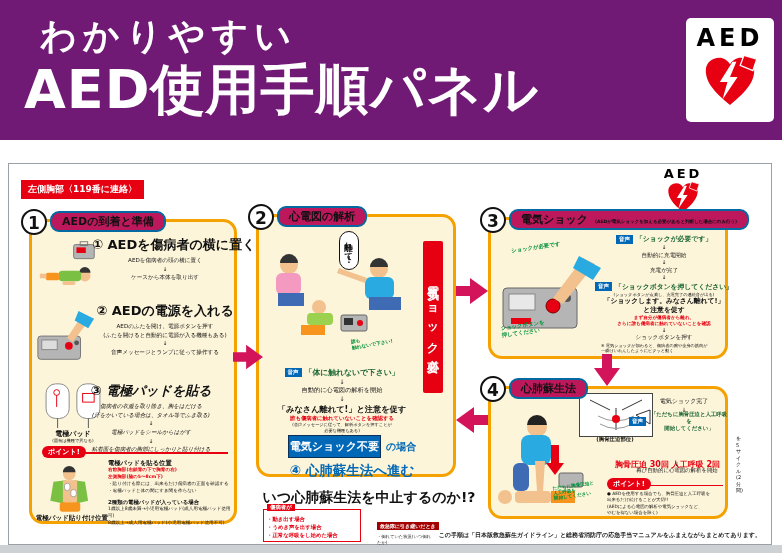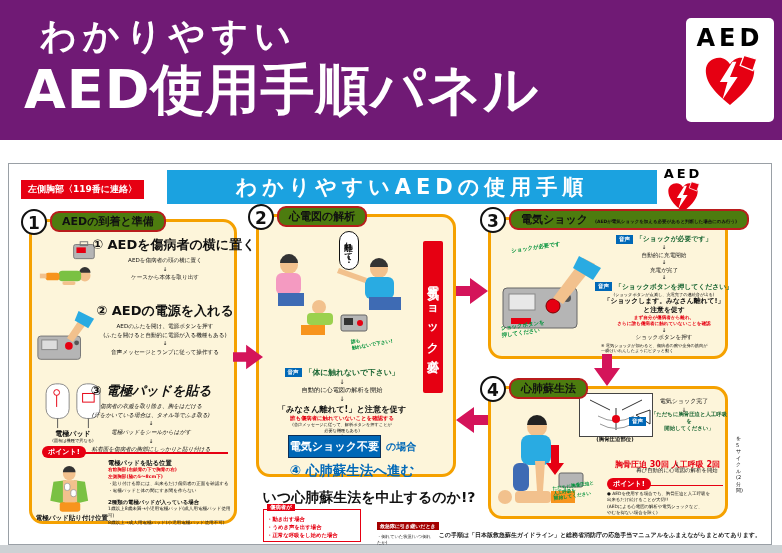--- a/index.html
+++ b/index.html
@@ -25,21 +25,21 @@
   .panel-footer{position:absolute;right:10px;top:367px;font-size:6px;font-weight:bold;color:#222;}
   .bottom-strip{position:absolute;left:0;top:545px;width:782px;height:8px;background:#cdd1d4;}
   
   .box{position:absolute;border:3px solid #f5a100;border-radius:14px;background:#fdf5da;box-sizing:border-box;}
   .sec1{left:20px;top:55px;width:208px;height:305px;}
   .sec2{left:247px;top:50px;width:200px;height:263px;}
   .sec3{left:479px;top:53px;width:240px;height:142px;}
   .sec4{left:479px;top:222px;width:240px;height:133px;}
   .num{position:absolute;top:-13px;left:-11px;width:26px;height:26px;border-radius:50%;background:#fff;border:2px solid #111;
        font-size:17px;font-weight:bold;text-align:center;line-height:24px;z-index:3;box-sizing:border-box;}
-  .pill{position:absolute;top:-11px;left:18px;border:2px solid #b91c1c;background:#4d7c0f;border-radius:9px;
+  .pill{position:absolute;top:-11px;left:18px;border:2px solid #0369a1;background:#be185d;border-radius:9px;
         padding:1px 10px;font-size:11px;font-weight:bold;white-space:nowrap;z-index:2;}
   .pill-note{font-size:4.5px;font-weight:bold;margin-left:3px;}
   .pre{white-space:pre-line;}
   
   .st{position:absolute;text-align:center;}
   .st1{left:60px;top:14px;width:146px;}
   .st2{left:60px;top:80px;width:146px;}
   .st3{left:44px;top:160px;width:150px;font-style:italic;}
   .step-title{font-weight:bold;font-size:13px;white-space:nowrap;}
   .step-body{font-size:5.6px;line-height:1.55;margin-top:2px;}
@@ -138,21 +138,20 @@
       <svg viewBox="0 0 44 44">
         <path d="M22 40 C8 29 3 21 3 13 C3 7 8 3 13.5 3 C17 3 20 5 22 8 C24 5 27 3 30.5 3 C36 3 41 7 41 13 C41 21 36 29 22 40 Z" fill="#e60012"></path>
         <polygon points="33,1 43,4 40,13 30,9" fill="#e60012" stroke="#fff" stroke-width="1"></polygon>
         <polygon points="24,6 14,22 20,22 16,36 28,18 22,18 27,6" fill="#fff"></polygon>
       </svg>
     </div>
   </div>
 
   <div class="panel">
     <div class="badge">左側胸部〈119番に連絡〉</div>
-    <div class="panel-header">わかりやすいAEDの使用手順</div>
     <div class="aed-logo small">
       <div class="aed-logo-text">AED</div>
       <svg viewBox="0 0 44 44">
         <path d="M22 40 C8 29 3 21 3 13 C3 7 8 3 13.5 3 C17 3 20 5 22 8 C24 5 27 3 30.5 3 C36 3 41 7 41 13 C41 21 36 29 22 40 Z" fill="#e60012"></path>
         <polygon points="33,1 43,4 40,13 30,9" fill="#e60012" stroke="#fff" stroke-width="1"></polygon>
         <polygon points="24,6 14,22 20,22 16,36 28,18 22,18 27,6" fill="#fff"></polygon>
       </svg>
     </div>
 
     <section class="box sec1">

